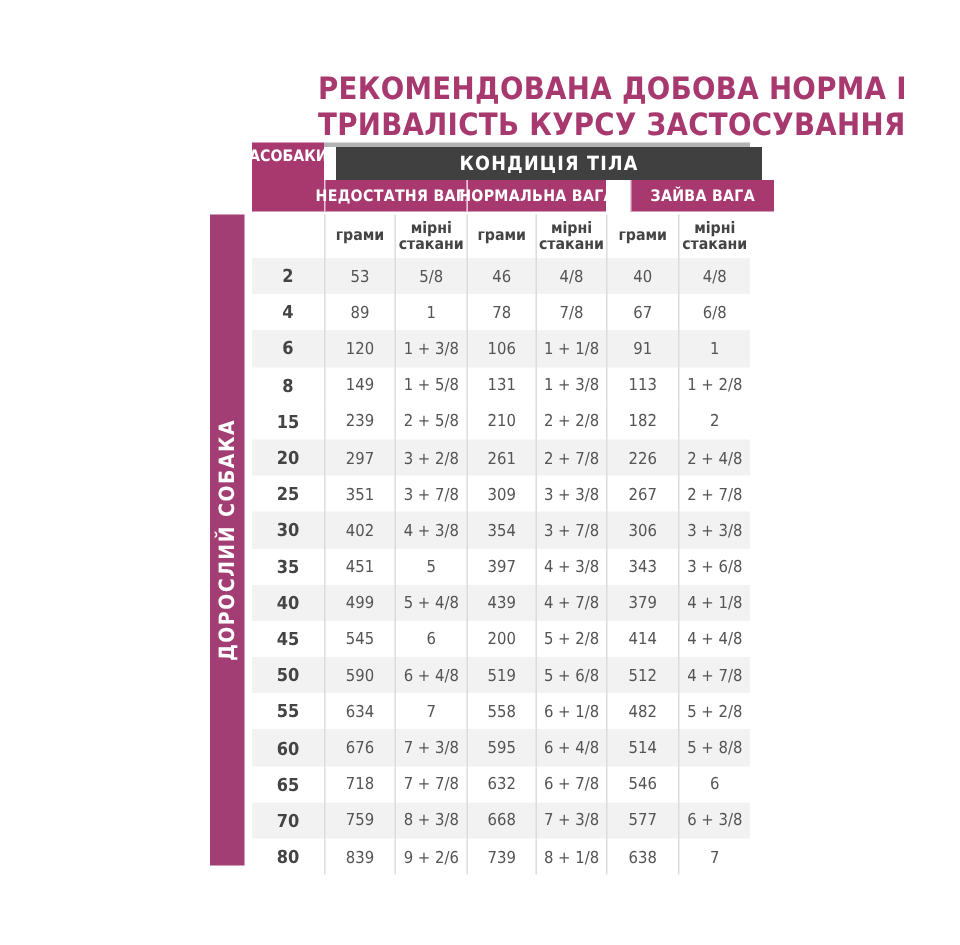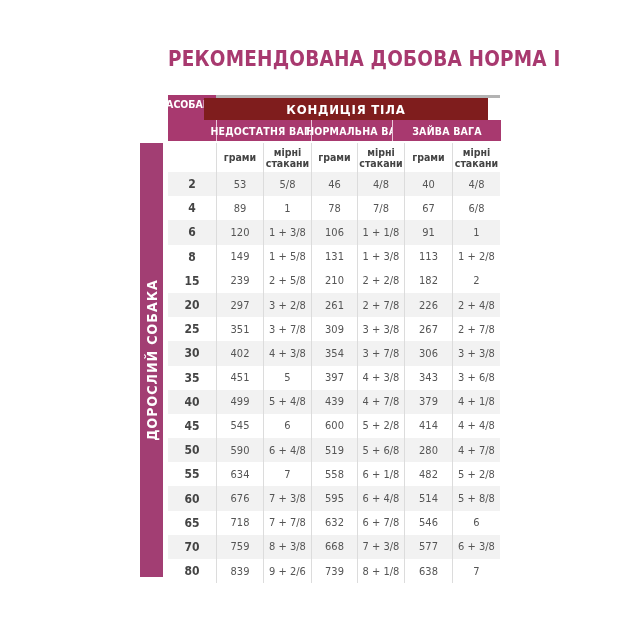--- a/index.html
+++ b/index.html
@@ -1,38 +1,38 @@
 <!DOCTYPE html>
 <html><head>
   <meta charset="utf-8">
   <style>
     html, body { margin: 0; padding: 0; background: #ffffff; }
     body { width: 640px; height: 630px; position: relative; overflow: hidden;
            font-family: "DejaVu Sans Condensed", "DejaVu Sans", sans-serif; }
     .title { position: absolute; left: 168px; top: 47px; width: 340px;
              color: #a8396f; font-weight: bold; font-size: 20.5px; line-height: 24px;
              letter-spacing: 0.2px; font-stretch: condensed; }
-    .title div { white-space: nowrap; }
+    .title div { white-space: nowrap; margin-left: 44px; }
     .rule { position: absolute; top: 95px; height: 3px; }
     .rule.mag { left: 168px; width: 48px; background: #a8396f; }
     .rule.gray { left: 216px; width: 284px; background: #b3b3b3; }
 
     .side { position: absolute; left: 140px; top: 143px; width: 23px; height: 434px;
             background: #a23e73; }
     .side-label { position: absolute; left: 50%; top: 50%;
                   transform: translate(-50%, -50%) rotate(-90deg);
                   color: #fff; font-weight: bold; font-size: 14px; letter-spacing: 1px;
                   white-space: nowrap; }
 
     .hdr-weight { position: absolute; left: 168px; top: 98px; width: 48px; height: 43px;
                   background: #a8396f; color: #fff; font-weight: bold; font-size: 10.5px;
                   line-height: 12px; text-align: center; display: flex; flex-direction: row;
                   justify-content: center; }
-    .hdr-cond { position: absolute; left: 204px; top: 98px; width: 284px; height: 22px;
-                background: #7f1d1d; color: #fff; font-weight: bold; font-size: 13px;
+    .hdr-cond { position: absolute; left: 224px; top: 98px; width: 284px; height: 22px;
+                background: #404040; color: #fff; font-weight: bold; font-size: 13px;
                 letter-spacing: 0.8px; display: flex; align-items: center; justify-content: center; }
     .hdr-sub { position: absolute; top: 120px; height: 21px; background: #a8396f; color: #fff;
                font-size: 10.5px; font-weight: bold; display: flex; align-items: center;
                justify-content: center; border-left: 1px solid #e9c6d8; box-sizing: border-box;
                white-space: nowrap; letter-spacing: 0.2px; }
 
     .grid { position: absolute; left: 168px; top: 143px; width: 332px; }
     .row { display: flex; height: 24.2px; }
     .row.alt { background: #f2f2f2; }
     .row.units { height: 29px; background: #ffffff; }
@@ -43,33 +43,34 @@
     .c1 { width: 47px; } .c2 { width: 48px; text-align: right; } .c3 { width: 46px; }
     .c4 { width: 47px; } .c5 { width: 48px; } .c6 { width: 48px; }
     .units .cell { font-weight: bold; color: #444; font-size: 10.5px; line-height: 11px;
                    text-align: center; flex-direction: column; }
   </style>
 </head>
 <body>
 
 <div class="title">
   <div>РЕКОМЕНДОВАНА ДОБОВА НОРМА І</div>
+  <div>ТРИВАЛІСТЬ КУРСУ ЗАСТОСУВАННЯ</div>
 </div>
 <div class="rule mag"></div>
 <div class="rule gray"></div>
 
 <div class="hdr-weight">
   <span>ВАГА</span>
   <span>СОБАКИ</span>
   <span>(кг)</span>
 </div>
 <div class="hdr-cond">КОНДИЦІЯ ТІЛА</div>
 <div class="hdr-sub" style="left:216px;width:95px;">НЕДОСТАТНЯ ВАГА</div>
 <div class="hdr-sub" style="left:311px;width:93px;">НОРМАЛЬНА ВАГА</div>
-<div class="hdr-sub" style="left:392px;width:109px;">ЗАЙВА ВАГА</div>
+<div class="hdr-sub" style="left:420px;width:96px;">ЗАЙВА ВАГА</div>
 
 <div class="side">
   <div class="side-label">ДОРОСЛИЙ СОБАКА</div>
 </div>
 
 <div class="grid" id="grid">
   <div class="row units">
     <div class="cell c0"></div>
     <div class="cell c1">грами</div>
     <div class="cell c2">
@@ -174,32 +175,32 @@
       <div class="cell c2">5 + 4/8</div>
       <div class="cell c3">439</div>
       <div class="cell c4">4 + 7/8</div>
       <div class="cell c5">379</div>
       <div class="cell c6">4 + 1/8</div>
     </div>
     <div class="row">
       <div class="cell c0">45</div>
       <div class="cell c1">545</div>
       <div class="cell c2">6</div>
-      <div class="cell c3">600</div>
+      <div class="cell c3">200</div>
       <div class="cell c4">5 + 2/8</div>
       <div class="cell c5">414</div>
       <div class="cell c6">4 + 4/8</div>
     </div>
     <div class="row alt">
       <div class="cell c0">50</div>
       <div class="cell c1">590</div>
       <div class="cell c2">6 + 4/8</div>
       <div class="cell c3">519</div>
       <div class="cell c4">5 + 6/8</div>
-      <div class="cell c5">280</div>
+      <div class="cell c5">512</div>
       <div class="cell c6">4 + 7/8</div>
     </div>
     <div class="row">
       <div class="cell c0">55</div>
       <div class="cell c1">634</div>
       <div class="cell c2">7</div>
       <div class="cell c3">558</div>
       <div class="cell c4">6 + 1/8</div>
       <div class="cell c5">482</div>
       <div class="cell c6">5 + 2/8</div>

